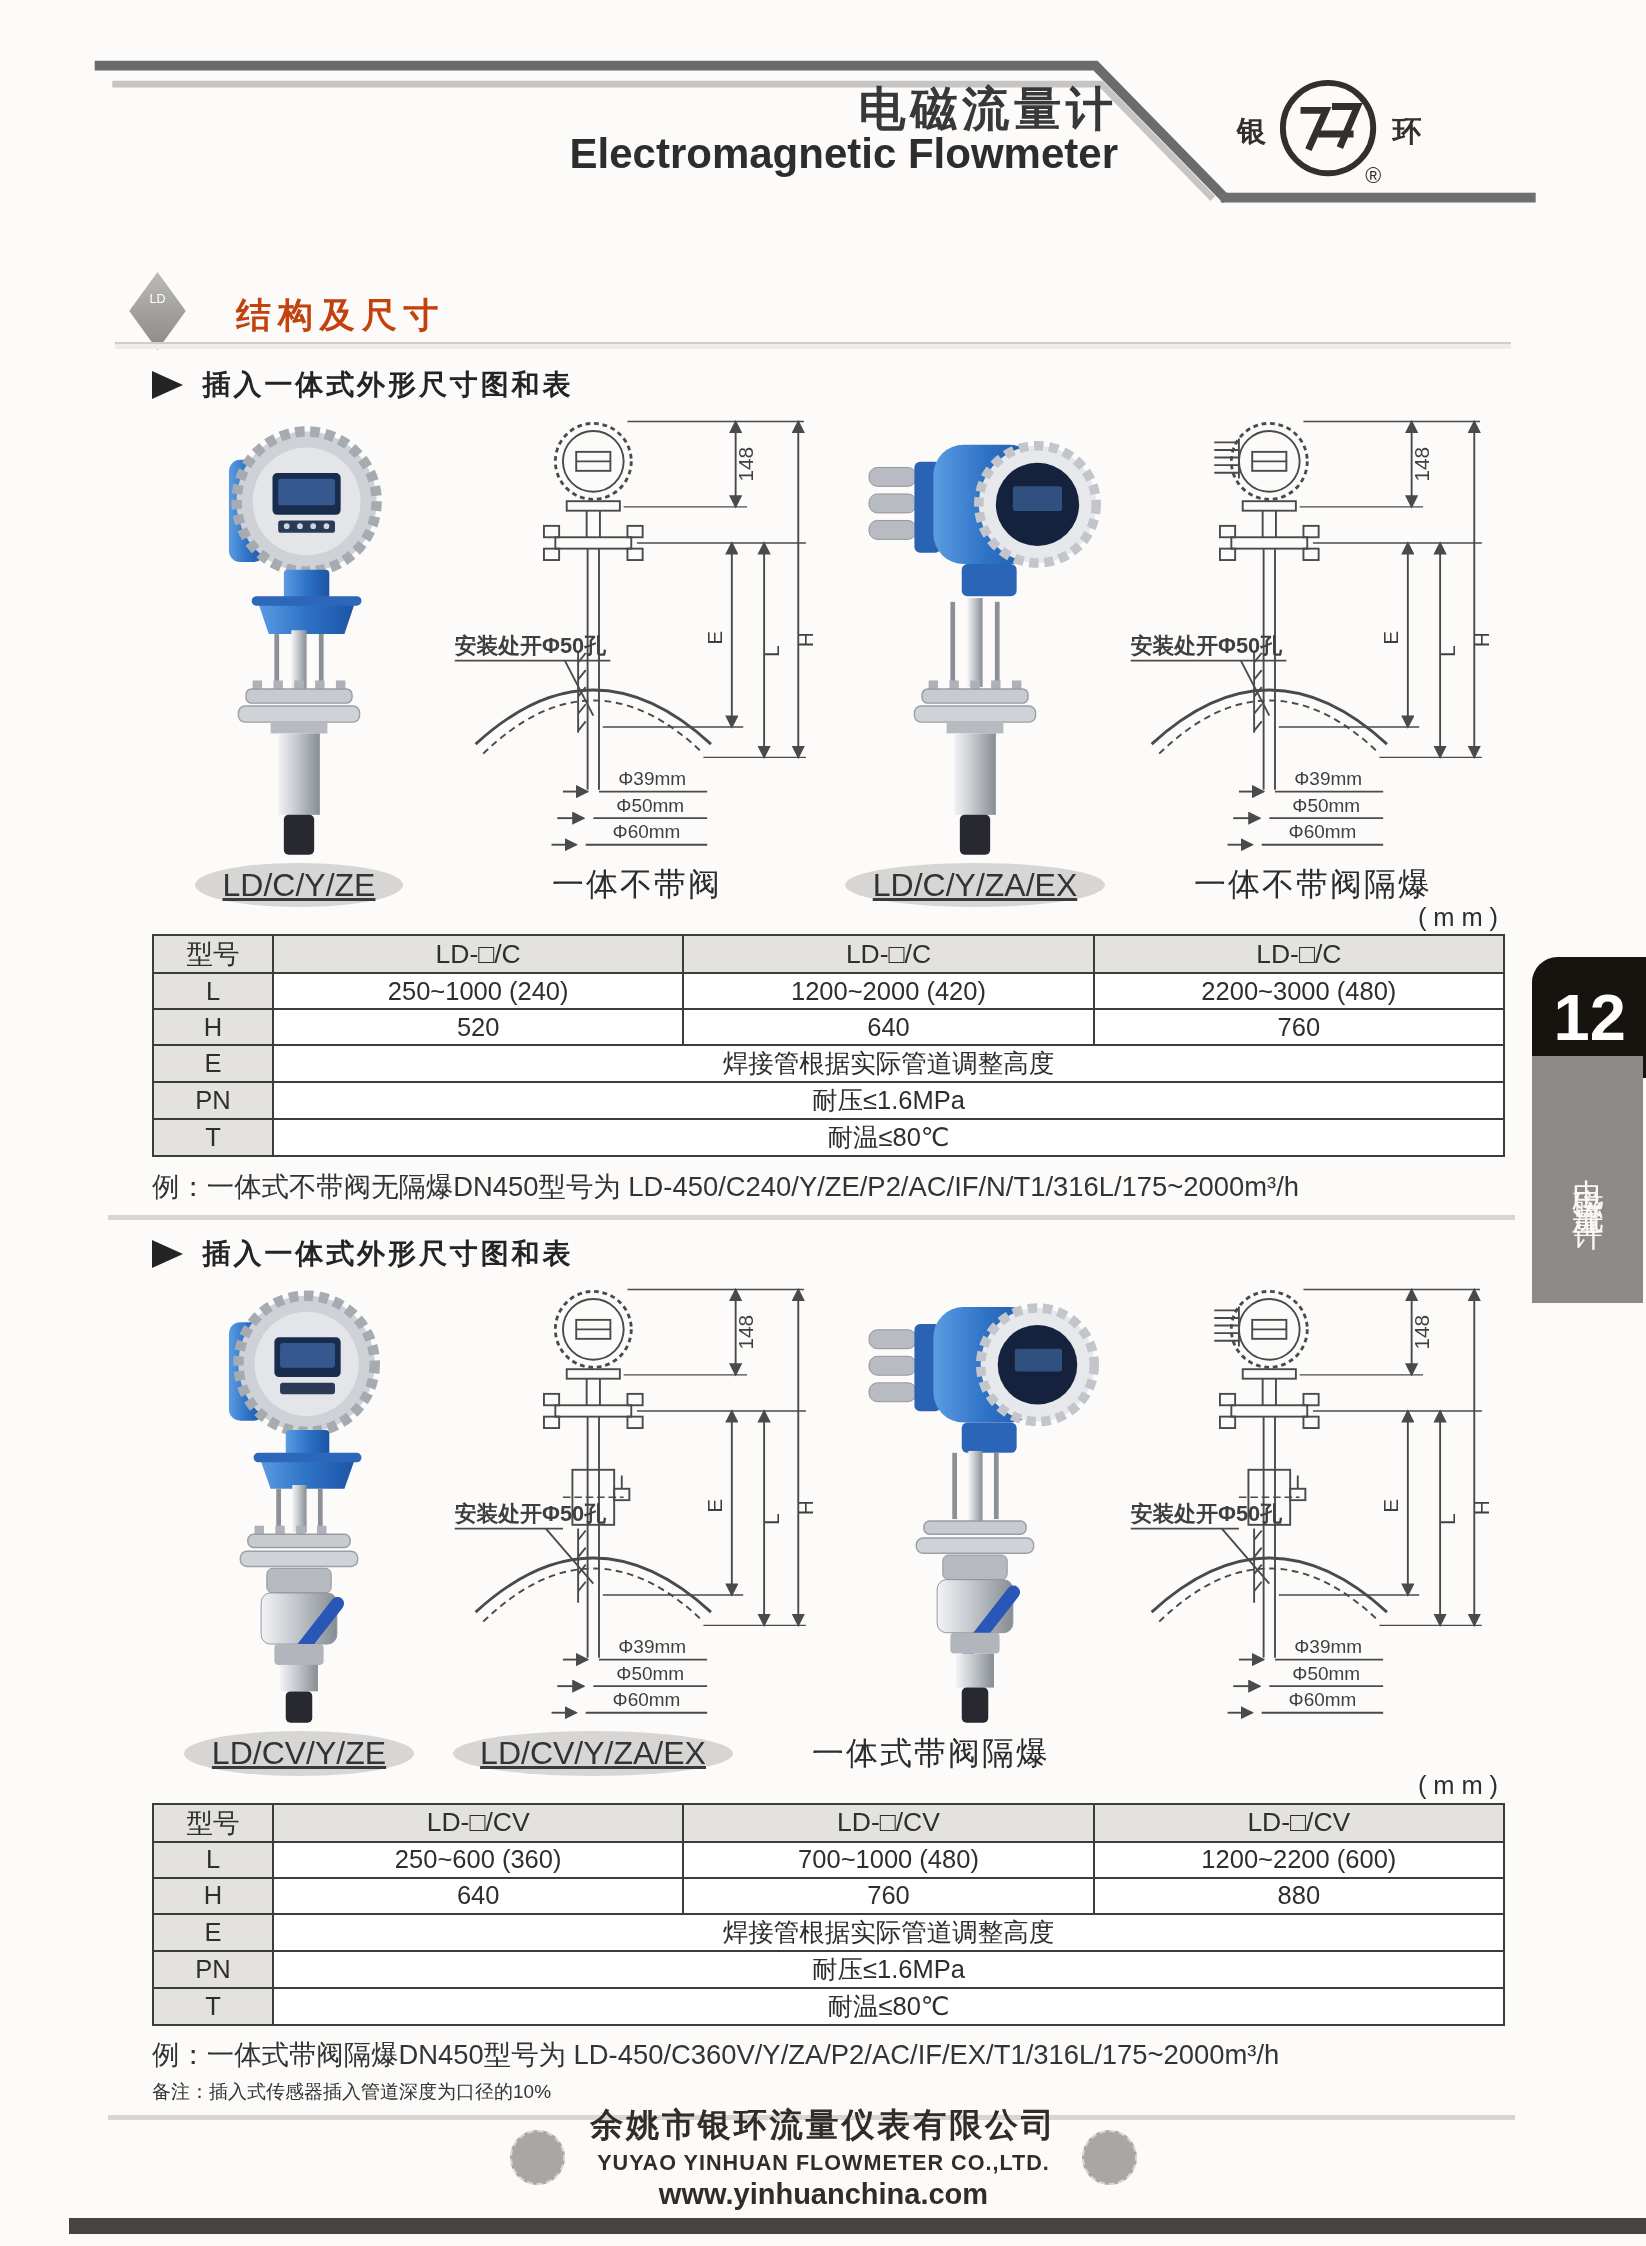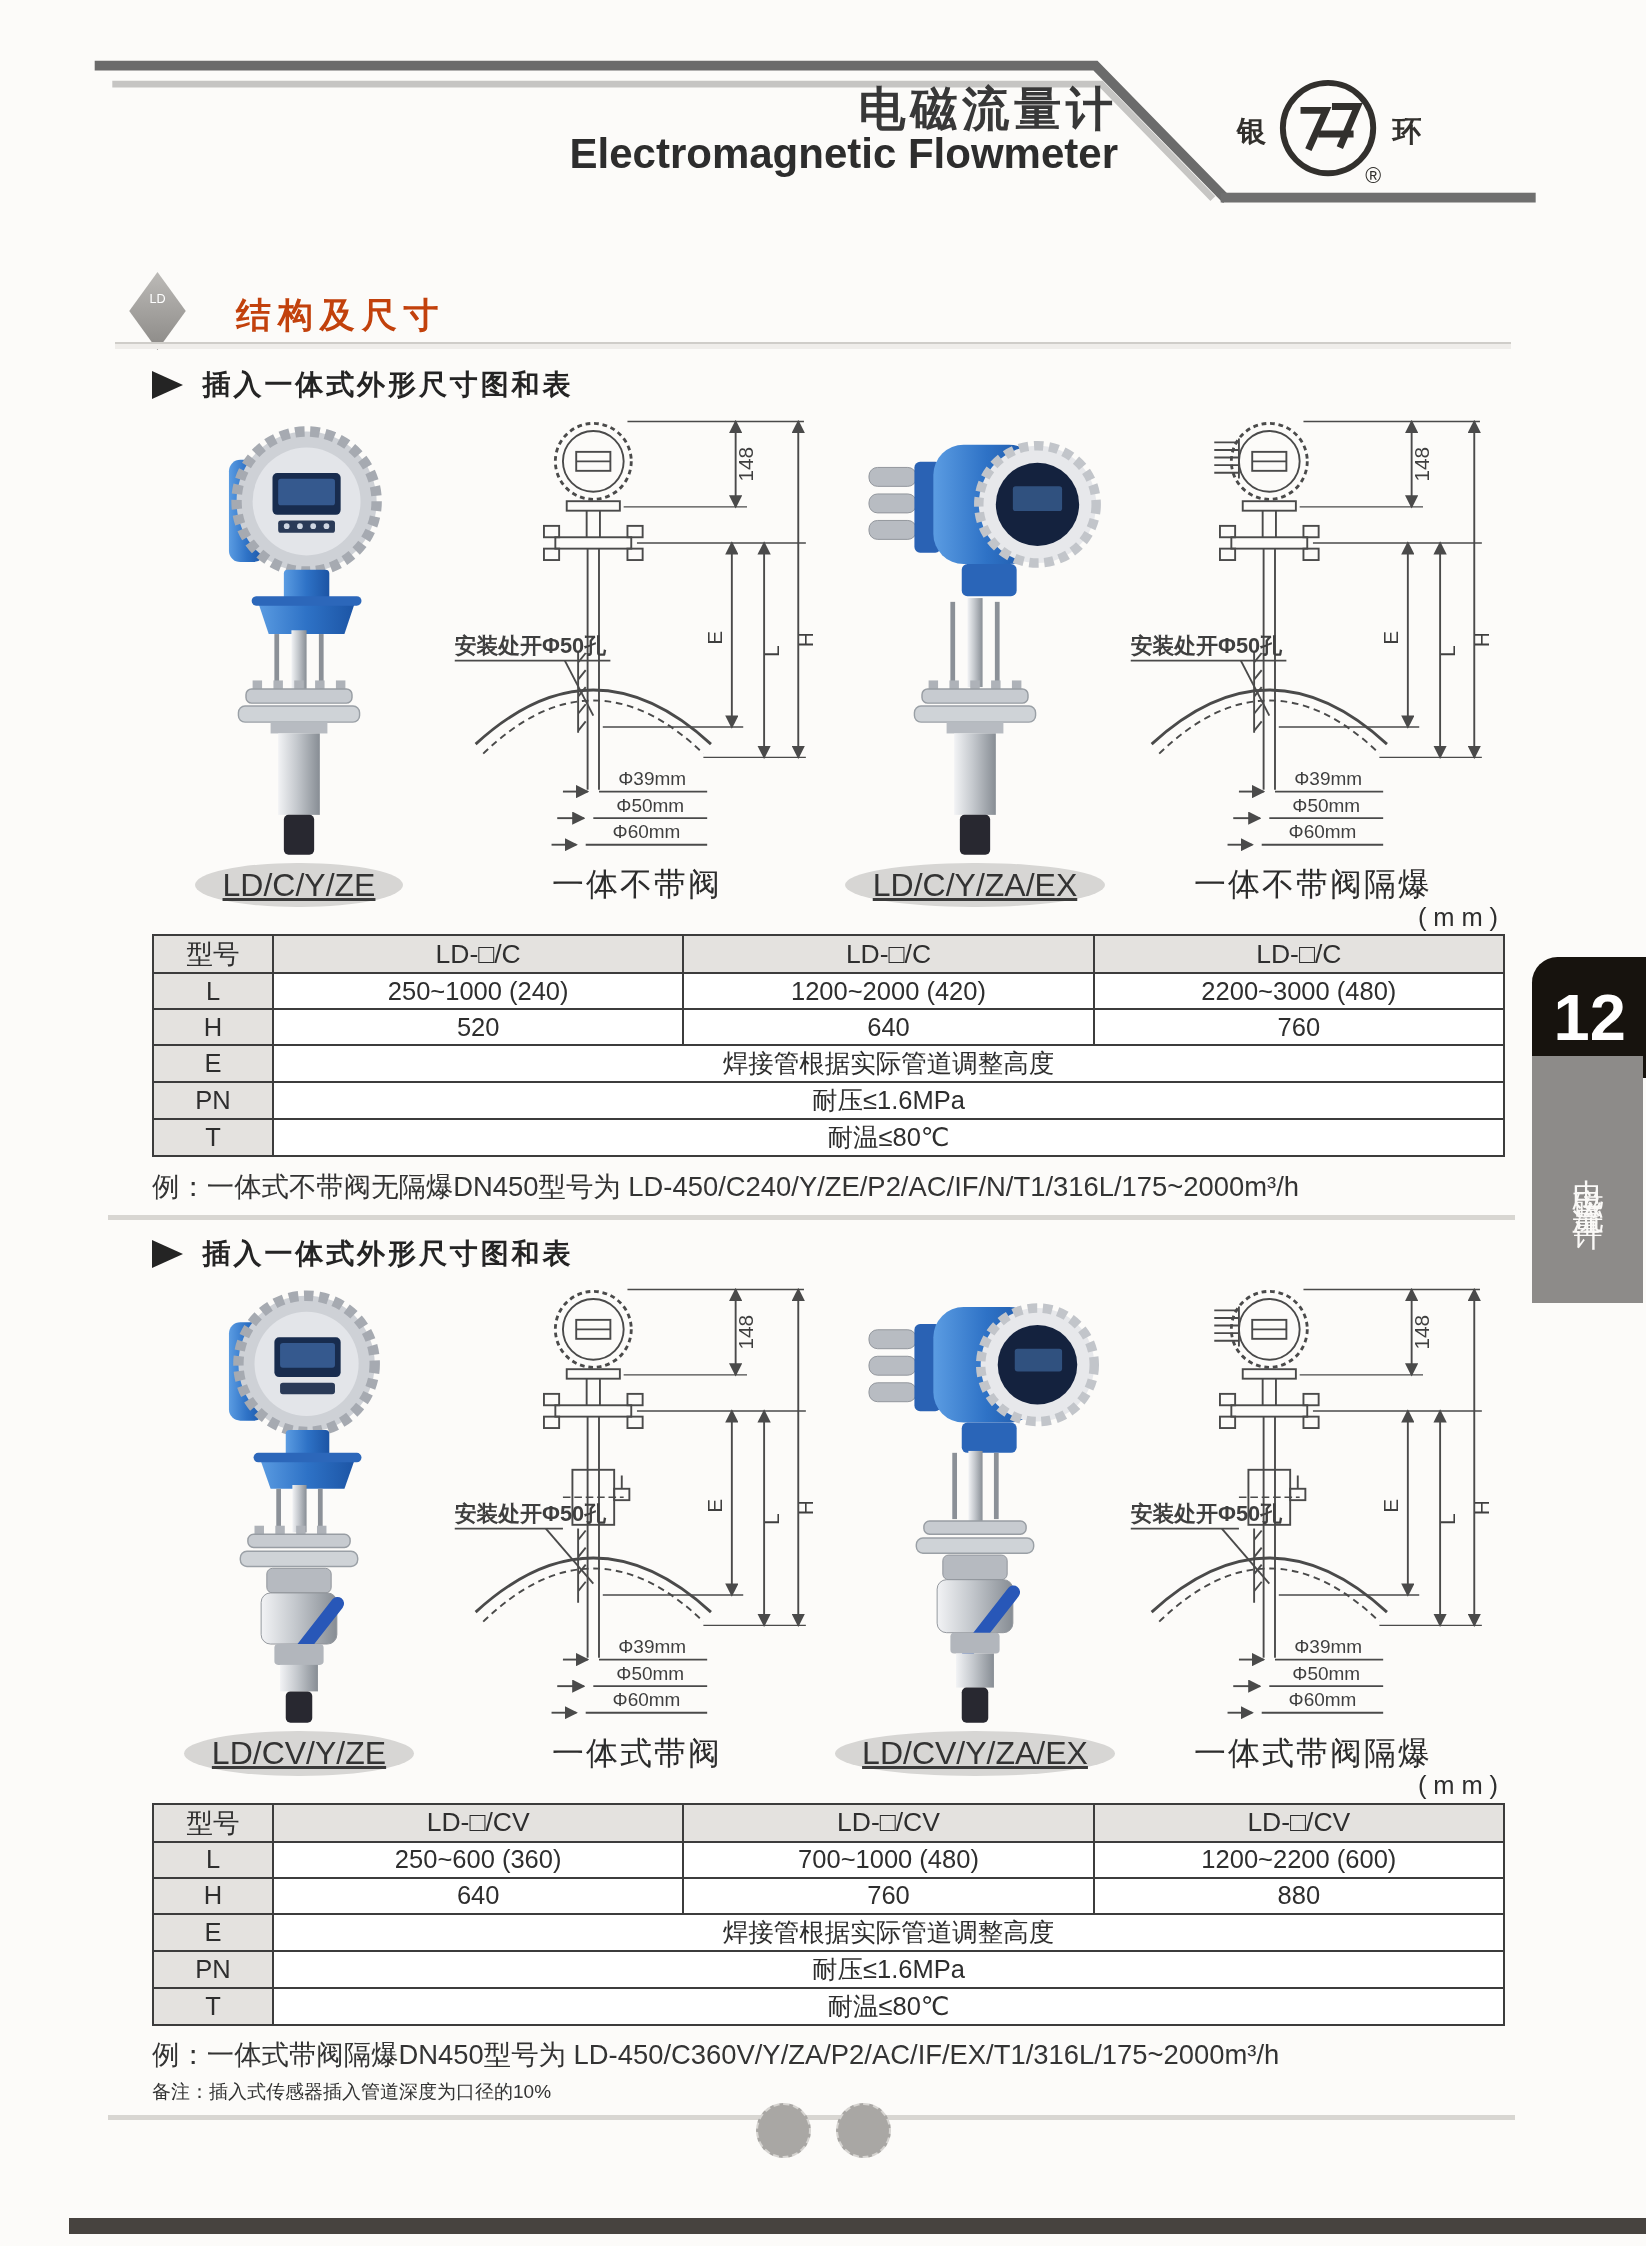--- a/index.html
+++ b/index.html
@@ -521,23 +521,20 @@
             <text x="206" y="449" text-anchor="middle" font-size="20">Φ60mm</text>
           </g>
         </svg>
       </div>
     </div>
 
     <div class="captions">
       <div class="capcell c-photo">
           <span class="oval">LD/CV/Y/ZE</span>
         </div>
-      <div class="capcell c-draw">
-          <span class="plain">一体式带阀</span>
-        </div>
       <div class="capcell c-photo">
           <span class="oval">LD/CV/Y/ZA/EX</span>
         </div>
       <div class="capcell c-draw">
           <span class="plain">一体式带阀隔爆</span>
         </div>
     </div>
 
     <div class="unit">(mm)</div>
 
@@ -582,20 +579,25 @@
     </tbody>
       </table>
 
     <div class="example">例：一体式带阀隔爆DN450型号为 LD-450/C360V/Y/ZA/P2/AC/IF/EX/T1/316L/175~2000m³/h</div>
     <div class="note">备注：插入式传感器插入管道深度为口径的10%</div>
     <div class="divider"></div>
   </div>
 
   <div class="footer">
     <div class="seal"></div>
+    <div class="footer-text">
+      <div class="f-cn">余姚市银环流量仪表有限公司</div>
+      <div class="f-en">YUYAO YINHUAN FLOWMETER CO.,LTD.</div>
+      <div class="f-web">www.yinhuanchina.com</div>
+    </div>
     <div class="seal"></div>
   </div>
 
   <div class="tab-num">12</div>
   <div class="tab-title">电磁流量计</div>
 
   <div class="bottom-bar"></div>
 </div>
 
 

